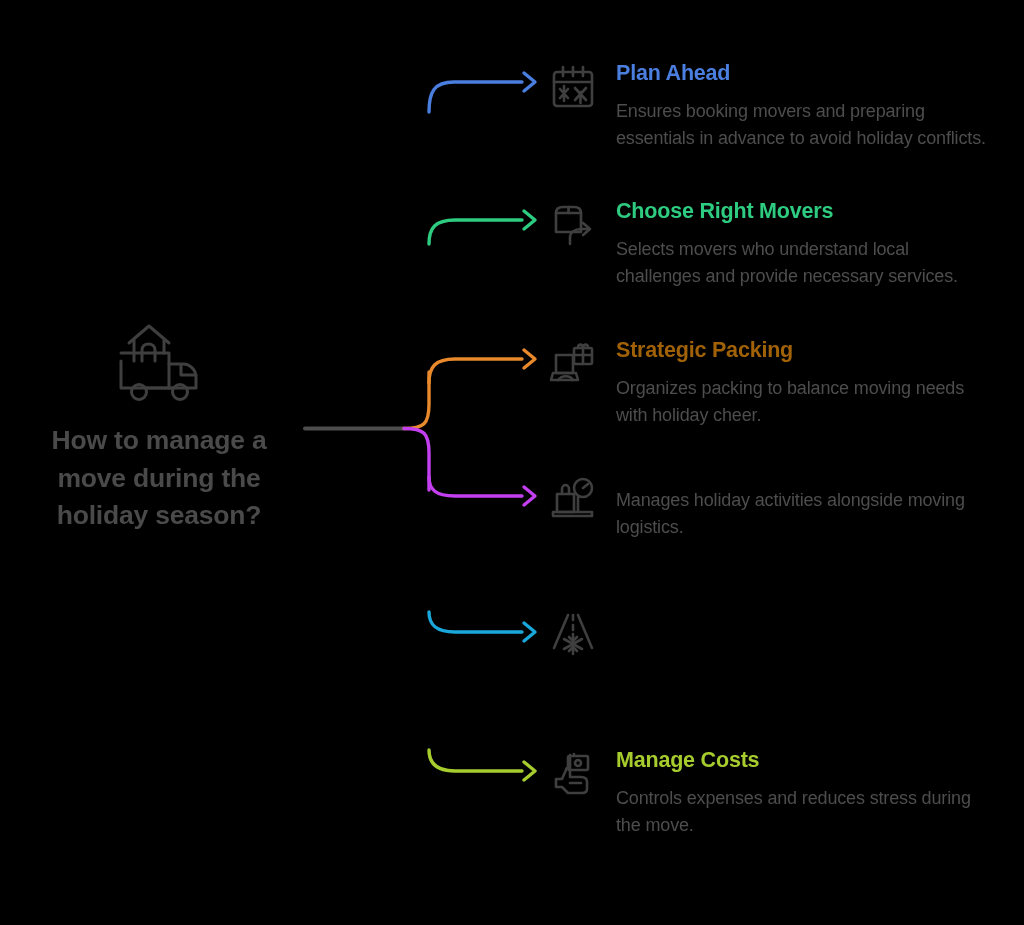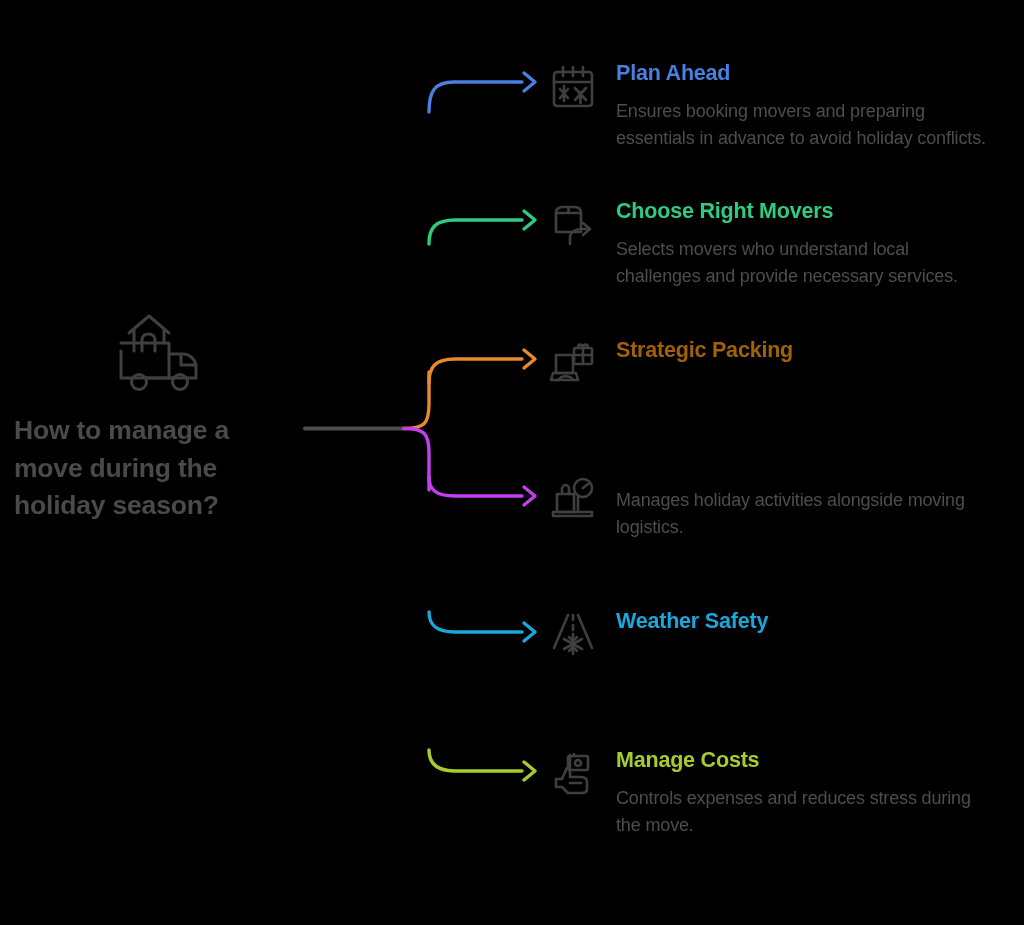--- a/index.html
+++ b/index.html
@@ -20,23 +20,23 @@
     position: absolute;
     inset: 0;
     width: 1024px;
     height: 925px;
   }
 
   
   #root-node {
     position: absolute;
     left: 14px;
-    top: 310px;
+    top: 320px;
     width: 290px;
-    text-align: left;
+    text-align: center;
   }
   #root-icon {
     display: block;
     margin: 0 auto 14px auto;
   }
   #root-title {
     color: #4a4a4a;
     font-size: 26.5px;
     font-weight: bold;
     line-height: 1.42;
@@ -212,20 +212,21 @@
         <path d="M 26 16 L 44 16 M 35 9 L 35 25"></path>
         <path d="M 30 9 C 30 5 34 4 35 9 C 36 4 40 5 40 9"></path>
 
         <path d="M 8 16 L 25 16 L 25 34 L 8 34 Z"></path>
         <path d="M 5 34 L 28 34 L 30 41 L 3 41 Z"></path>
         <path d="M 10 41 C 14 36 22 36 25 41"></path>
       </g>
     </svg>
     <div class="branch-text">
       <div class="branch-title" style="color:#a16207;">Strategic Packing</div>
+      <div class="branch-desc">Organizes packing to balance moving needs with holiday cheer.</div>
     </div>
   </div>
 
   <div class="branch" style="left:548px; top:475px;">
     <svg class="branch-icon" viewBox="0 0 50 50">
       <g fill="none" stroke="#3f3f3f" stroke-width="2.6" stroke-linecap="round" stroke-linejoin="round">
 
         <circle cx="35" cy="13" r="9"></circle>
         <path d="M 35 13 L 40 9"></path>
 
@@ -248,21 +249,20 @@
         <path d="M 20 5 L 6 38"></path>
         <path d="M 30 5 L 44 38"></path>
 
         <path d="M 25 5 L 25 10 M 25 15 L 25 20"></path>
 
         <path d="M 25 24 L 25 44 M 16 29 L 34 39 M 34 29 L 16 39"></path>
         <path d="M 21 27 L 25 31 L 29 27 M 21 41 L 25 37 L 29 41"></path>
       </g>
     </svg>
     <div class="branch-text">
-      <div class="branch-title" style="color:#1aa7dc;">Weather Safety</div>
     </div>
   </div>
 
   <div class="branch" style="left:548px; top:749px;">
     <svg class="branch-icon" viewBox="0 0 50 50">
       <g fill="none" stroke="#3f3f3f" stroke-width="2.6" stroke-linecap="round" stroke-linejoin="round">
 
         <rect x="20" y="7" width="20" height="14" rx="1.5"></rect>
         <circle cx="30" cy="14" r="3"></circle>
         <path d="M 22 6 L 22 21 M 26 5 L 26 7"></path>

